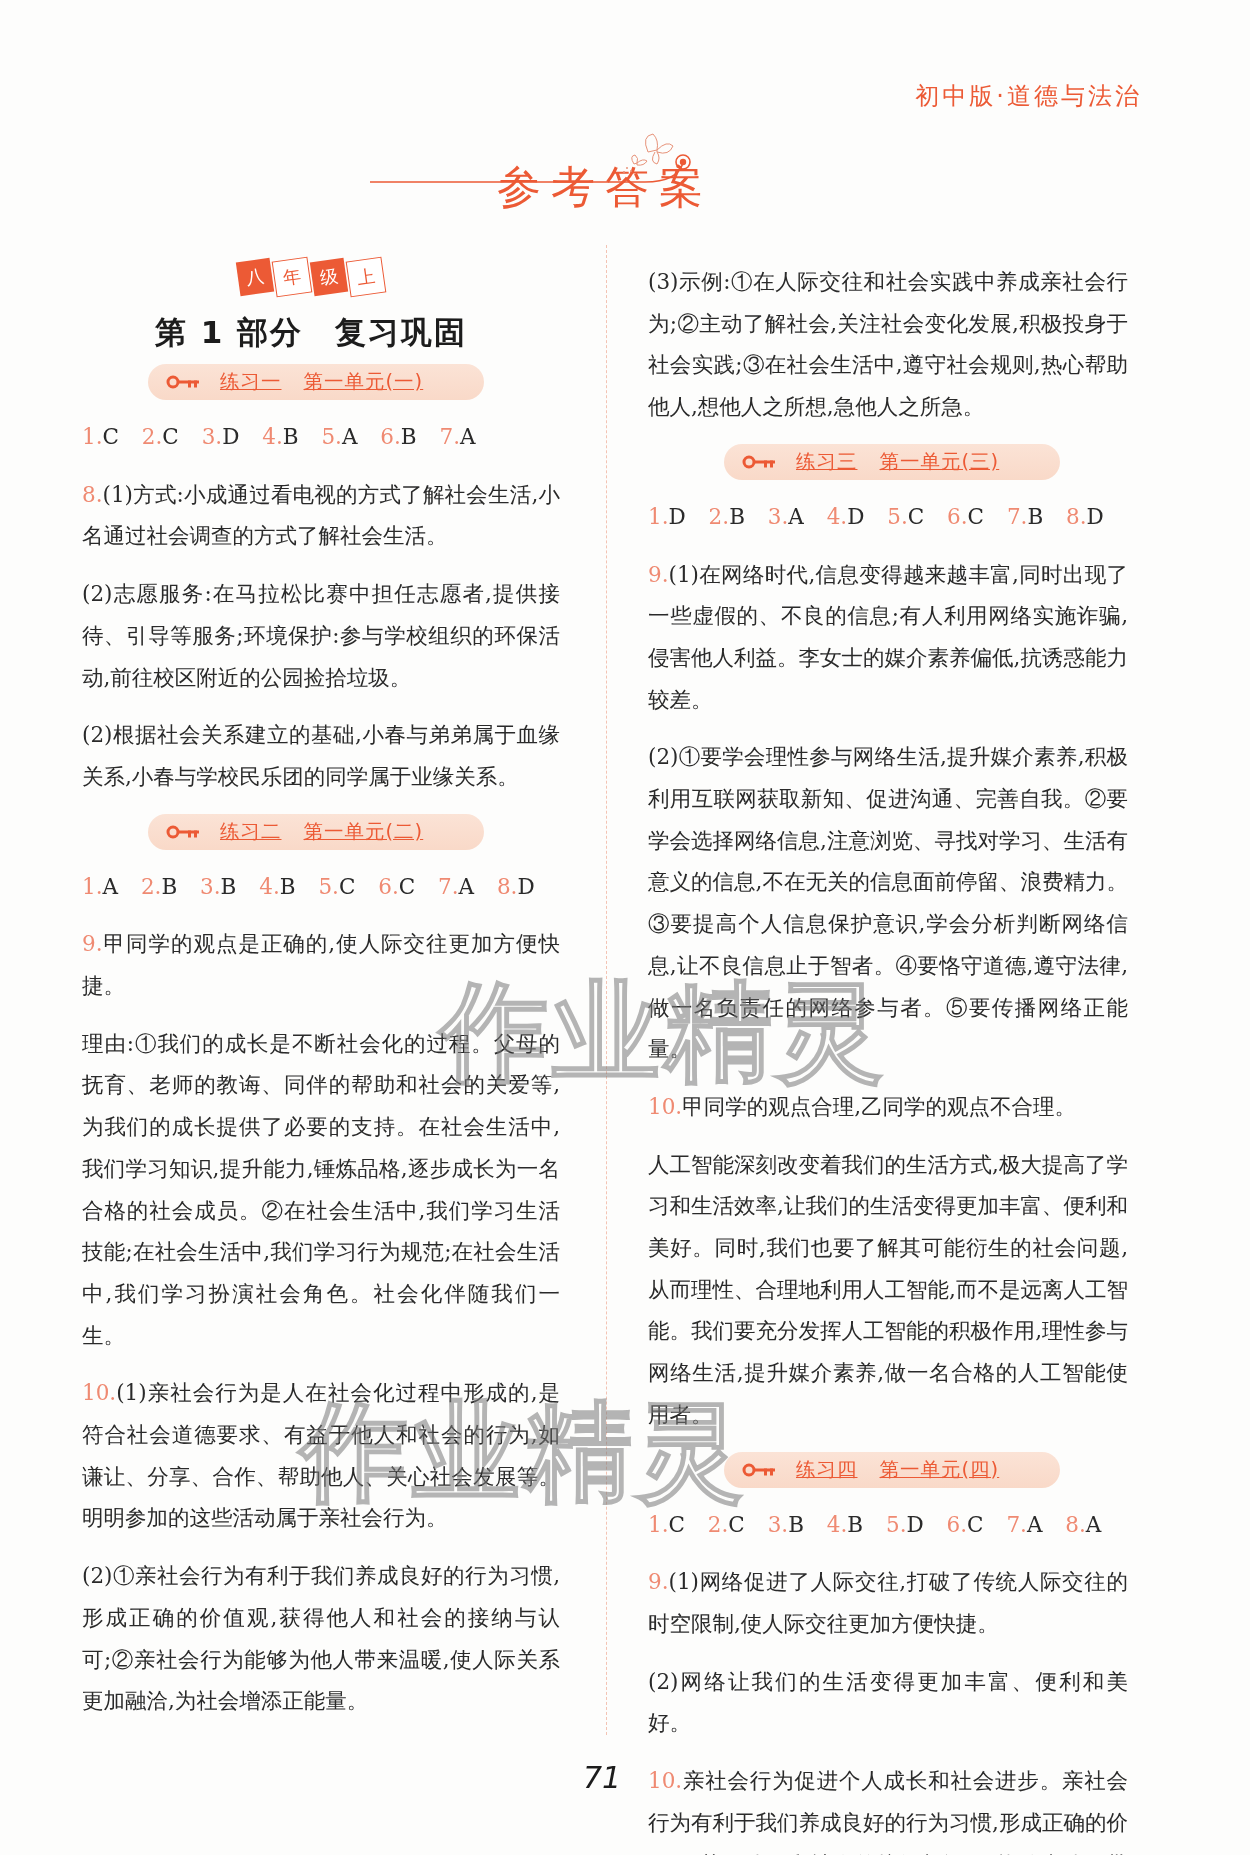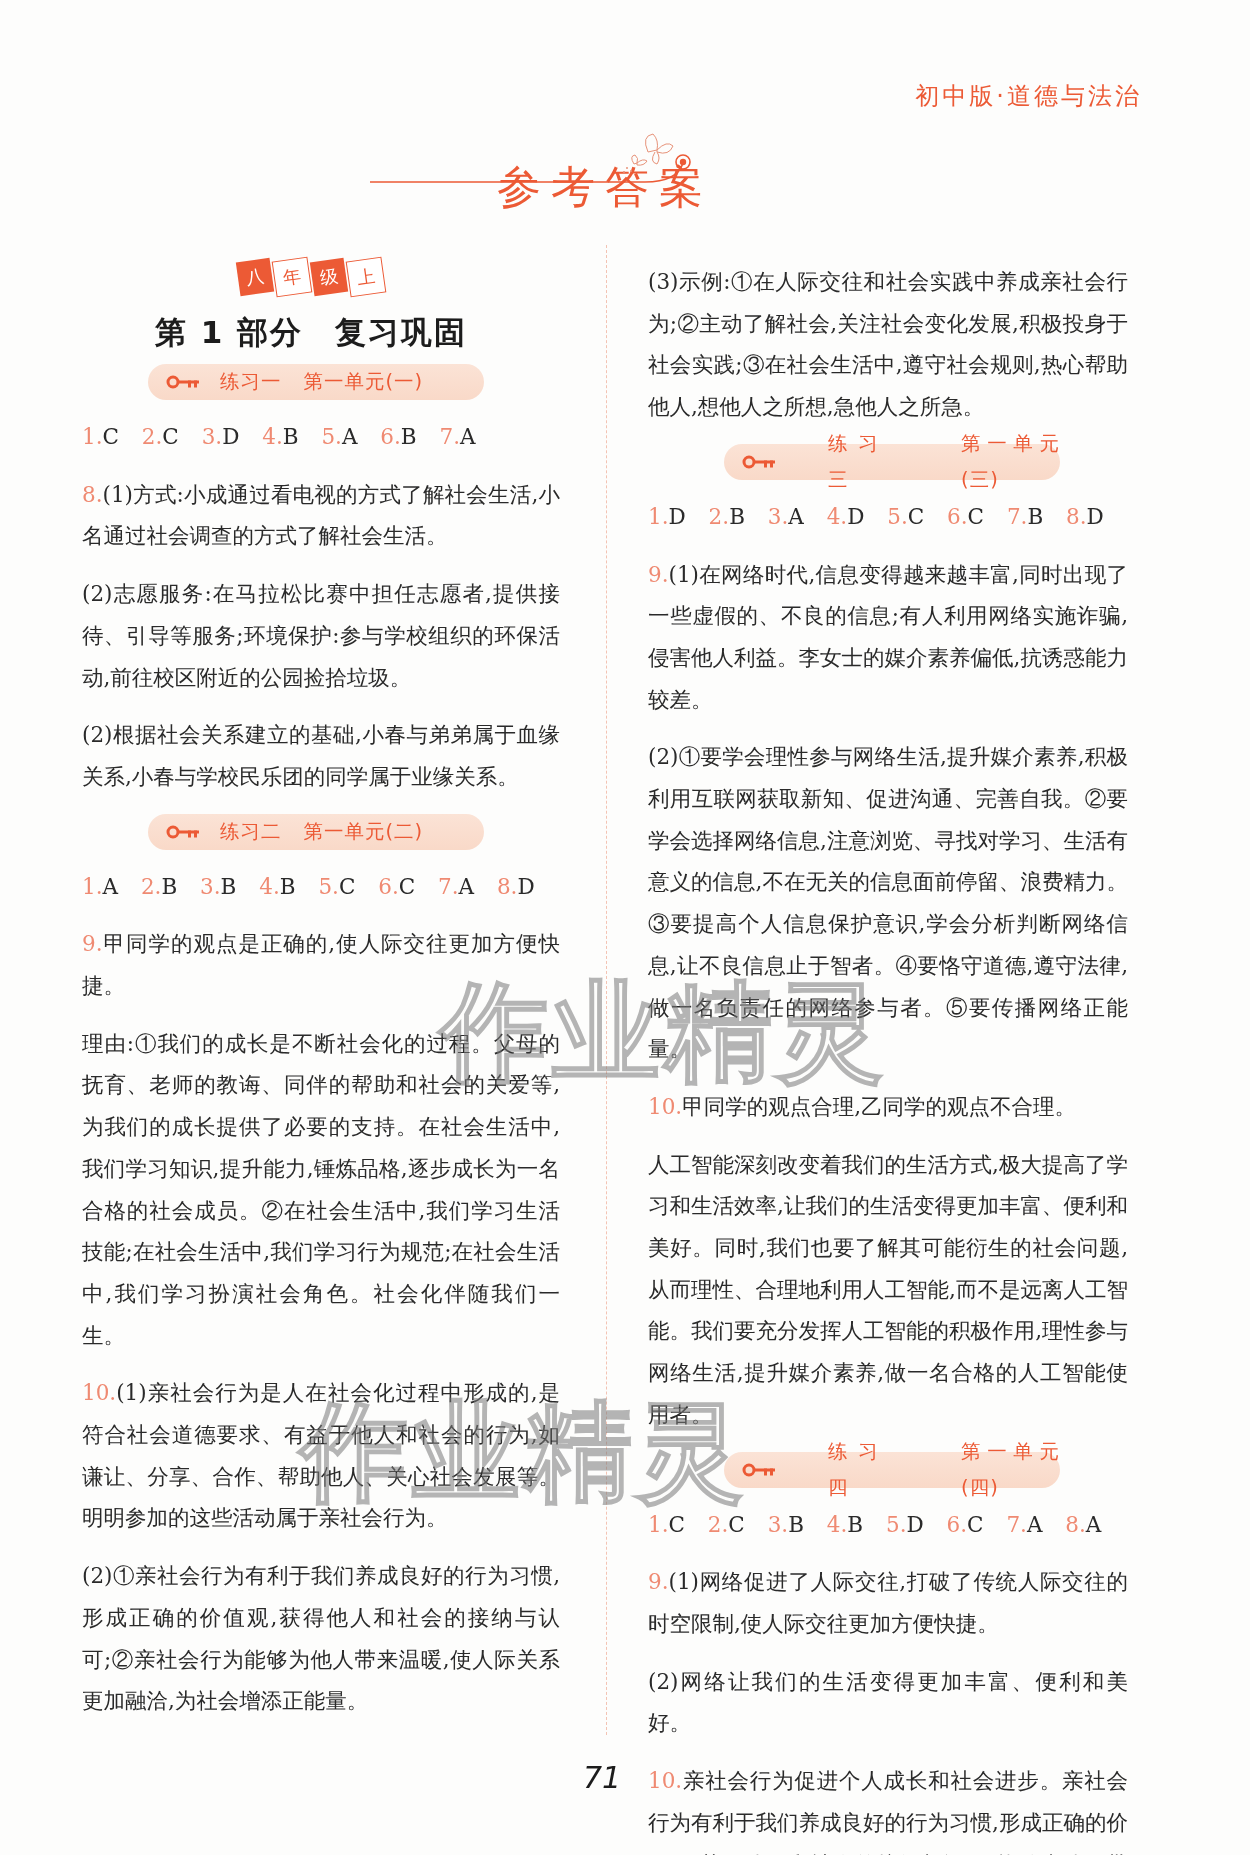--- a/index.html
+++ b/index.html
@@ -55,24 +55,24 @@
     line-height: 52px; margin-left: -20px;
   }
   .part-title .gap { display: inline-block; width: 32px; }
   .pill {
     width: 336px; height: 36px; margin: 4px auto 6px auto;
     background: linear-gradient(180deg, #fbe3d6, #f9d9c8);
     border-radius: 18px;
     display: flex; align-items: center; justify-content: flex-start;
     padding-left: 18px; box-sizing: border-box;
     font-family: "DejaVu Sans", "Liberation Sans", sans-serif;
-    color: #ec5a35; font-size: 19.5px; letter-spacing: 1px; line-height: 36px;
+    color: #ec5a35; font-size: 19.5px; letter-spacing: 1px; line-height: 36px; text-decoration: underline;
   }
   .col-left .pill { margin-left: 82px; }
-  .col-right .pill { margin-left: 92px; gap: 32px; }
+  .col-right .pill { margin-left: 92px; }
   .pill svg { margin-right: 20px; flex: none; }
   .pill .sep { display: inline-block; width: 22px; }
   .p { margin: 16px; }
   .num { color: #ef8a72; }
   .mc span.item { margin-right: 16px; white-space: nowrap; }
   .page-num {
     position: absolute; left: 583px; top: 1760px;
     font-family: "DejaVu Sans", "Liberation Sans", sans-serif; font-style: italic;
     font-size: 30px; color: #1c1c1c;
   }

